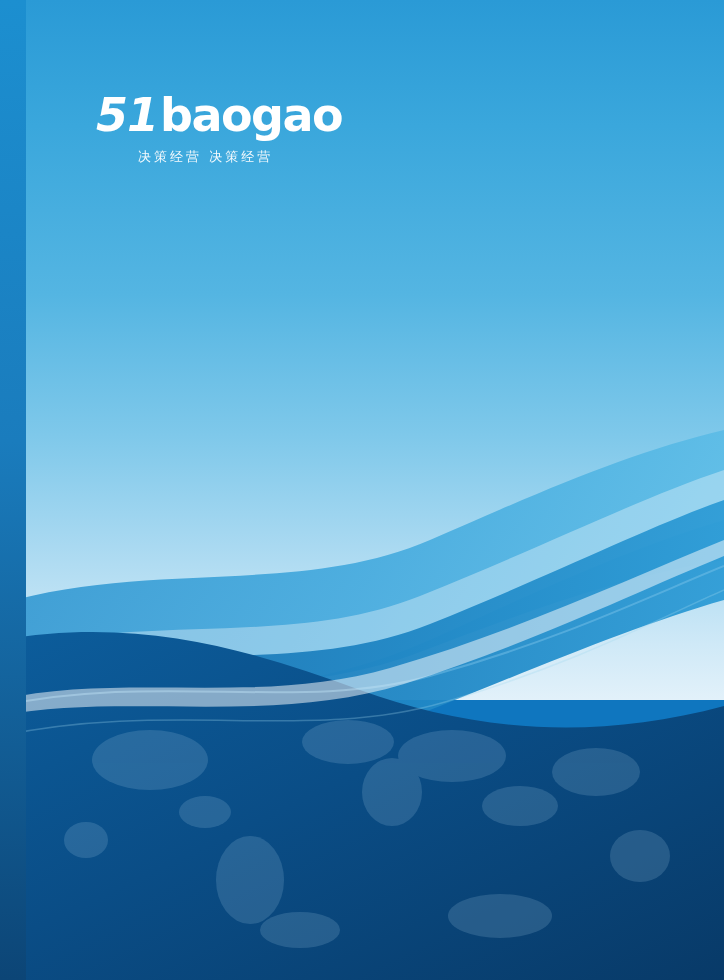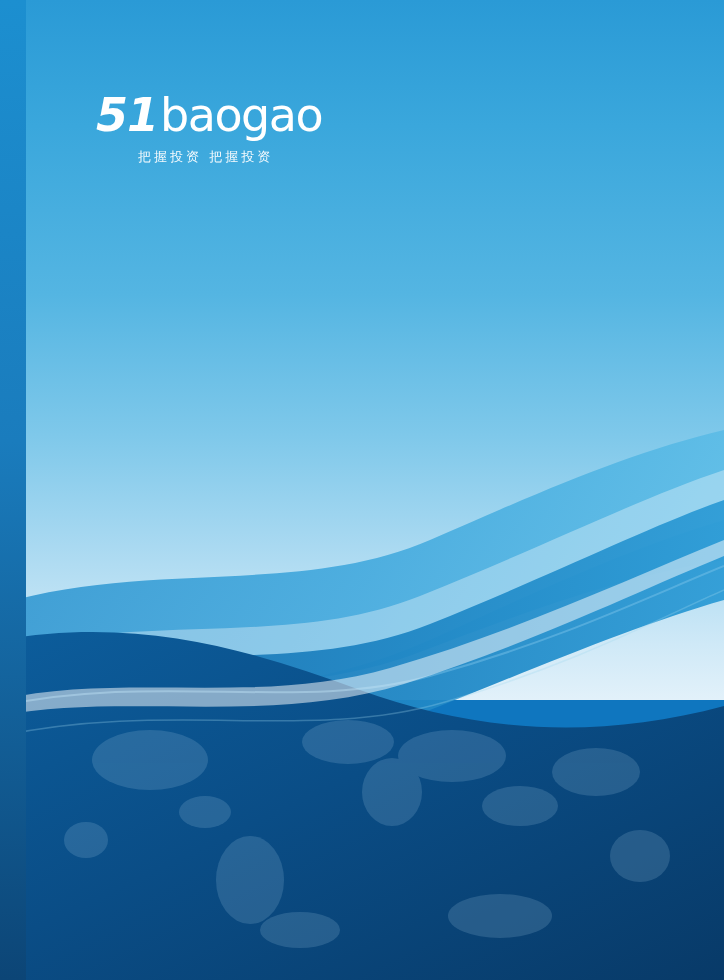--- a/index.html
+++ b/index.html
@@ -57,21 +57,21 @@
     font-family: "DejaVu Sans", sans-serif;
     font-size: 46px;
     font-weight: bold;
     font-style: italic;
     color: #ffffff;
     letter-spacing: -1px;
   }
   .logo-word {
     font-family: "DejaVu Sans", sans-serif;
     font-size: 46px;
-    font-weight: normal;
+    font-weight: bold;
     color: #ffffff;
     letter-spacing: -1.5px;
     margin-left: 2px;
   }
   .logo-sub {
     margin-top: 10px;
     margin-left: 42px;
     font-size: 13px;
     color: #ffffff;
     letter-spacing: 3px;
@@ -162,17 +162,17 @@
     <path d="M0,700 C120,672 260,706 390,668 C520,630 630,578 724,540 L724,556 C636,592 530,644 404,684 C268,726 120,692 0,716 Z" fill="#ffffff" opacity="0.5"></path>
 
     <rect x="0" y="0" width="26" height="980" fill="url(#gStrip)"></rect>
   </svg>
 
   <div class="logo">
     <div class="logo-main">
       <span class="logo-51">51</span>
       <span class="logo-word">baogao</span>
     </div>
-    <div class="logo-sub">把握投资 把握投资</div>
+    <div class="logo-sub">决策经营 决策经营</div>
   </div>
 
 
 </div>
 
 </body></html>

